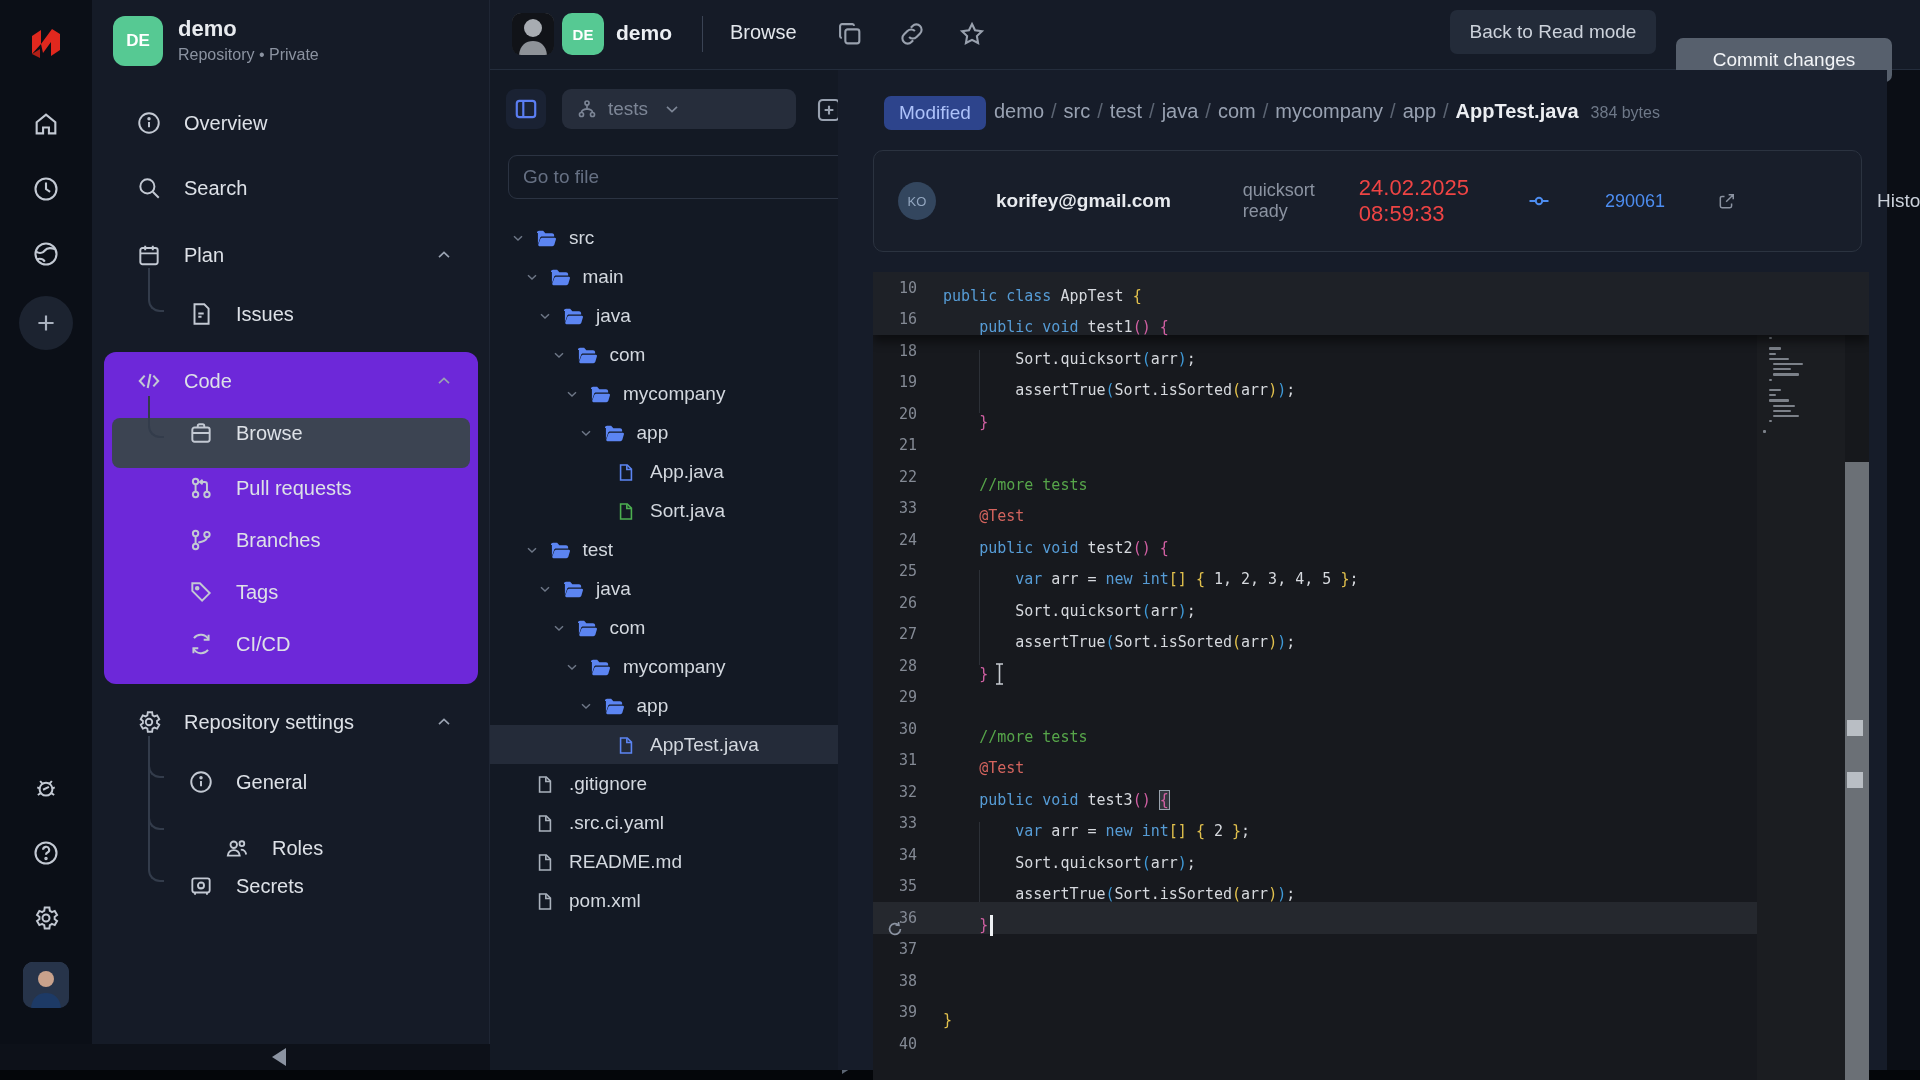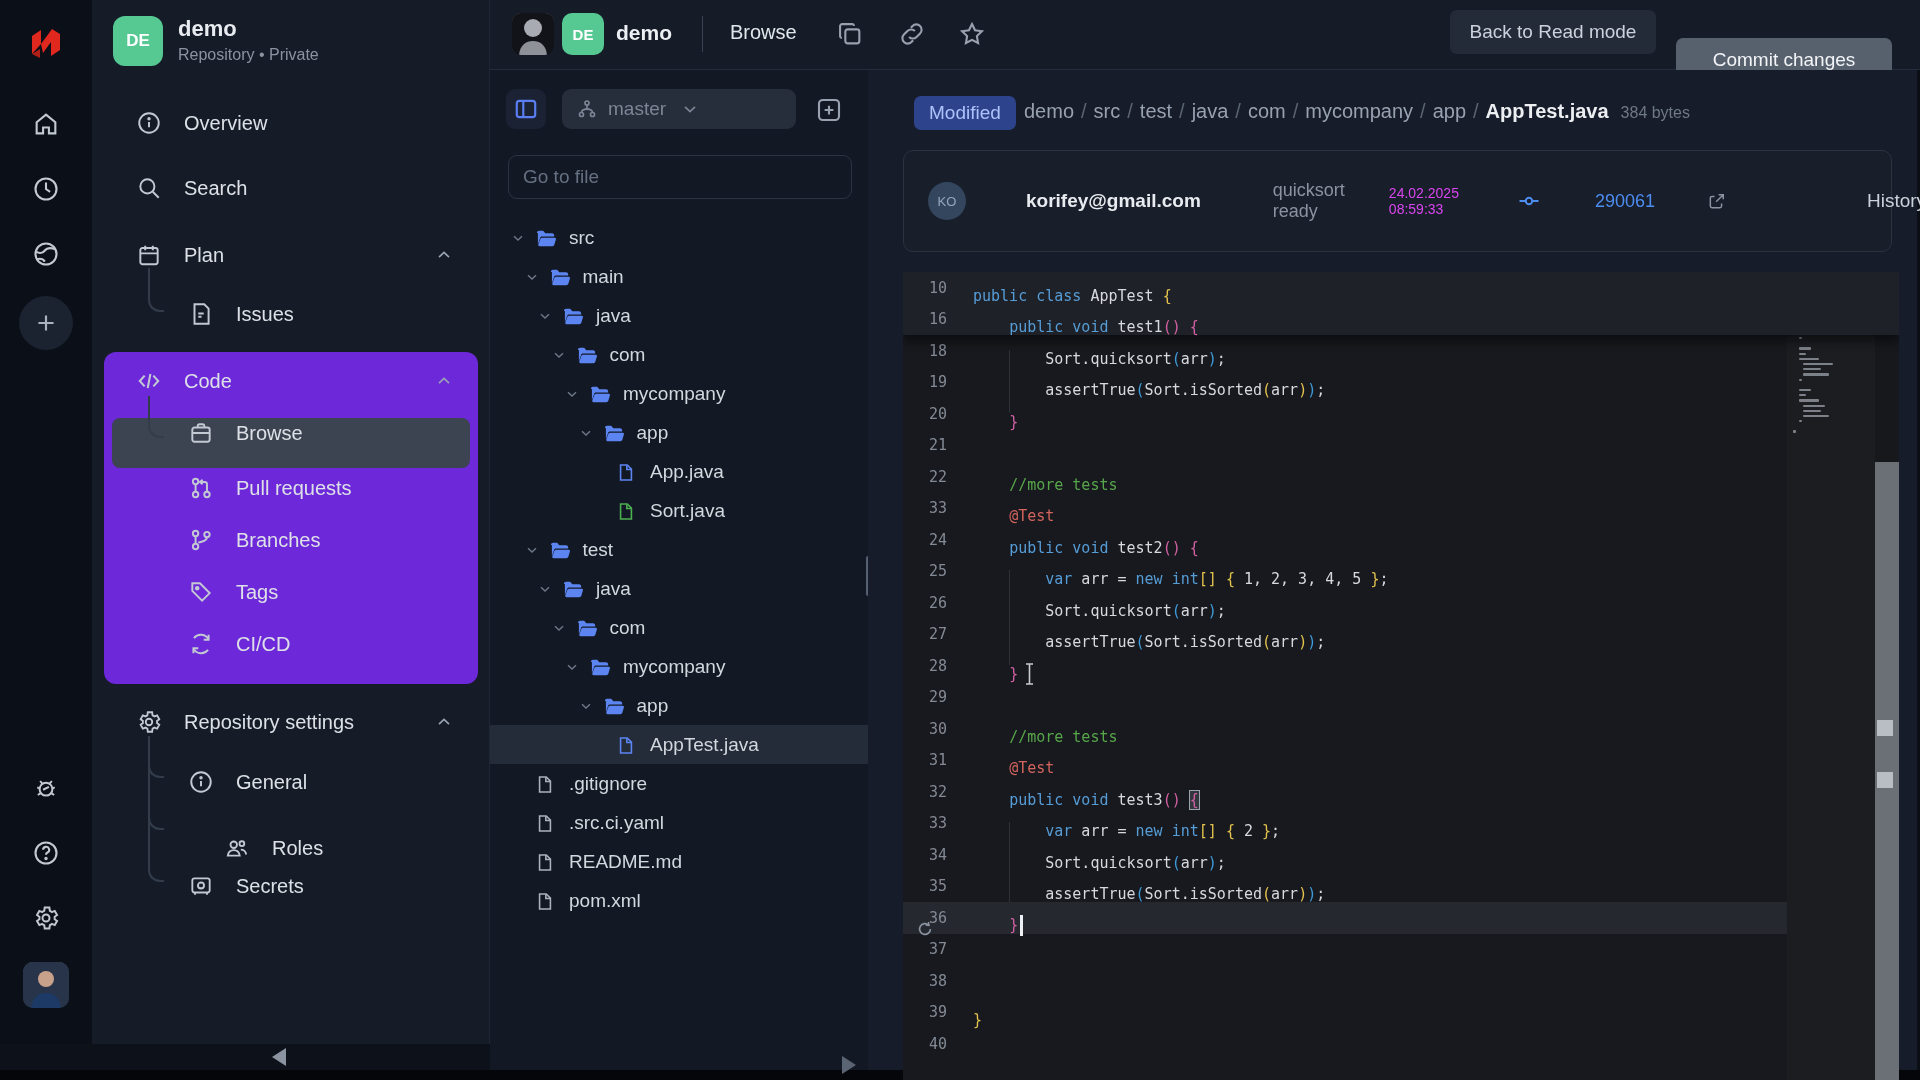--- a/index.html
+++ b/index.html
@@ -78,35 +78,35 @@
   #goto::placeholder { color:#667083; }
   #tree { position:absolute; left:0; top:148px; width:380px; }
   .trow { position:relative; height:39px; display:flex; align-items:center; font-size:19px; color:#d3d8df; cursor:pointer; }
   .trow.sel { background:#242b39; }
   .tchev { width:16px; height:16px; color:#6e7787; margin-right:9px; flex:none; }
   .tchev.empty { visibility:hidden; }
   .tico { width:23px; height:20px; margin-right:11px; flex:none; }
   .drag-handle { position:absolute; left:866px; top:556px; width:4px; height:40px; background:#556072; border-radius:2px; }
 
   
-  #content { position:absolute; left:868px; top:70px; width:1049px; height:1000px; background:#161c29; }
+  #content { position:absolute; left:838px; top:70px; width:1049px; height:1000px; background:#161c29; }
   #modified-badge { position:absolute; left:46px; top:26px; padding:6px 15px; border-radius:7px;
     background:#2d448c; color:#adc2fa; font-size:19px; }
   #crumbs { position:absolute; left:156px; top:30px; font-size:20px; color:#98a1b1; white-space:nowrap; }
   #crumbs .sep { color:#5b6472; margin:0 7px; }
   #crumbs .file { color:#eceef2; font-weight:bold; }
   #crumbs .fsize { color:#6e7888; font-size:16px; margin-left:12px; font-weight:normal; }
 
   #commit-box { position:absolute; left:35px; top:80px; width:989px; height:102px; background:#181e2a;
     border:1px solid #2b3340; border-radius:10px; display:flex; align-items:center;gap:44px; }
   #ko-avatar { width:38px; height:38px; border-radius:50%; background:#33465e; color:#93a7c0; font-size:13px;
     display:flex; align-items:center; justify-content:center; margin-left:24px; flex:none; }
   #commit-email { font-size:19px; font-weight:bold; color:#e8ebef; margin-left:16px; }
   #commit-msg { font-size:18px; color:#8b93a1; margin-left:28px; }
-  #commit-date { font-size:14px; color:#d946ef; margin-left:auto; }
+  #commit-date { font-size:22px; color:#ef4444; margin-left:auto; }
   #commit-hash { font-size:18px; color:#4d8df0; margin-left:10px; cursor:pointer; }
   #commit-vdiv { width:2px; height:44px; background:#39424f; margin:0 26px; }
   #history-btn { display:flex; align-items:center; color:#ccd2db; font-size:19px; margin-right:26px; cursor:pointer;text-align:center; }
 
   
   #editor { position:absolute; left:35px; top:202px; width:996px; height:862px; background:#17191e;
     font-family:"DejaVu Sans Mono", monospace; font-size:15px; overflow:hidden; }
   .crow { position:relative; height:31.5px; display:flex; align-items:center; }
   .crow.hl { background:#25282e; }
   #sticky { position:relative; background:#1e2127; box-shadow:0 7px 9px rgba(0,0,0,0.45); z-index:3; }
@@ -402,21 +402,21 @@
   </div>
   <div id="branch-pill">
     <span style="margin-left:14px;">
         <svg viewBox="0 0 24 24" width="22" height="22" fill="none" stroke="currentColor" stroke-width="1.8">
           <circle cx="12" cy="5.5" r="2.2"></circle>
           <circle cx="6" cy="18" r="2.2"></circle>
           <circle cx="18" cy="18" r="2.2"></circle>
           <path d="M12 7.7V11M6 15.8c0-3 2.5-3.5 6-4 3.5.5 6 1 6 4" transform="translate(0,0)"></path>
         </svg>
       </span>
-    <span class="blabel">master</span>
+    <span class="blabel">tests</span>
     <span>
         <svg viewBox="0 0 24 24" width="20" height="20" fill="none" stroke="currentColor" stroke-width="2">
           <path d="m6 9.5 6 5.5 6-5.5"></path>
         </svg>
       </span>
   </div>
   <div id="newfile-btn">
     <svg viewBox="0 0 24 24" width="30" height="30" fill="none" stroke="currentColor" stroke-width="1.7">
         <rect x="4" y="4" width="16" height="16" rx="3"></rect>
         <path d="M12 8.5v7M8.5 12h7"></path>

